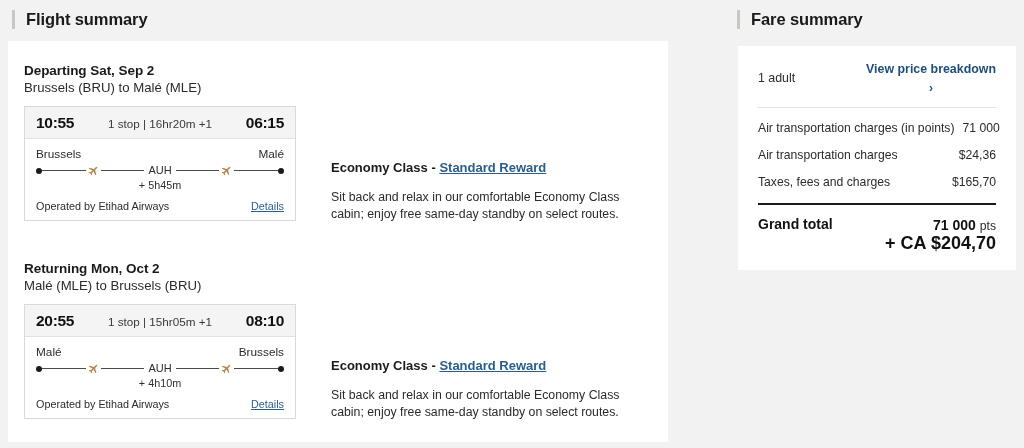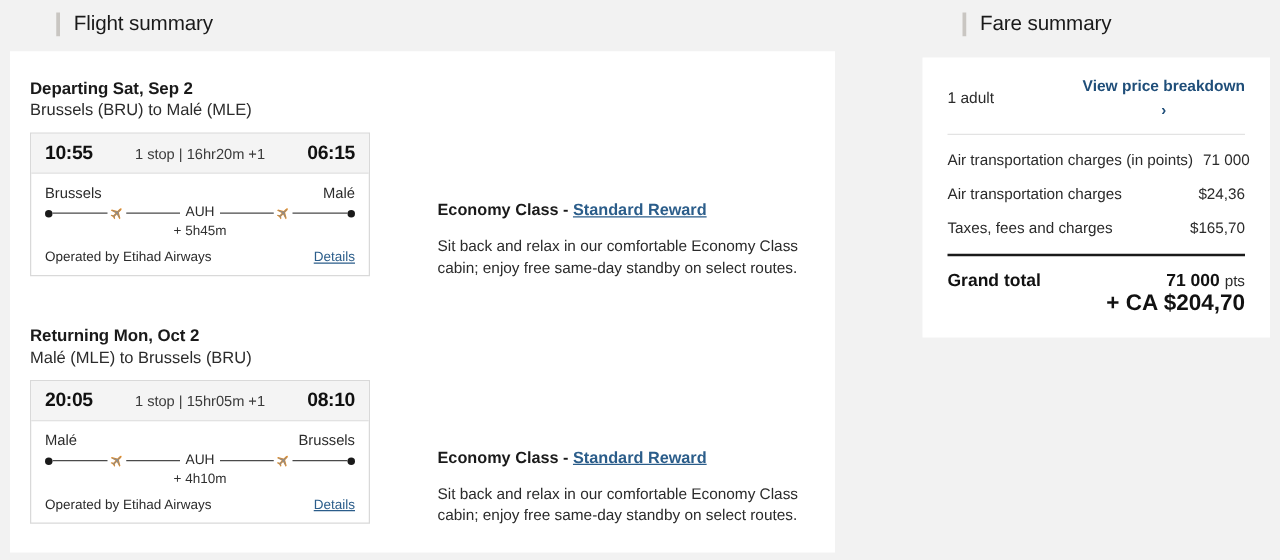--- a/index.html
+++ b/index.html
@@ -21,24 +21,23 @@
     height: 448px;
   }
 
   
   .section-heading {
     position: absolute;
     display: flex;
     align-items: flex-start;
     gap: 11px;
     font-size: 16.5px;
-    font-weight: normal;
+    font-weight: bold;
     letter-spacing: -0.1px;
     color: #1a1a1a;
-    margin-left: 33px;
   }
   .accent-bar {
     width: 3px;
     height: 19px;
     background: #c9c6c2;
     display: block;
   }
 
   
   .flight-panel {
@@ -160,21 +159,21 @@
   .details-link {
     color: #2b5d8a;
     text-decoration: underline;
     font-size: 10.8px;
     cursor: pointer;
   }
 
   
   .cabin {
     position: absolute;
-    left: 342px;
+    left: 323px;
     width: 300px;
   }
   .cabin-1 { top: 119px; }
   .cabin-2 { top: 317px; }
   .cabin-title {
     font-size: 13px;
     font-weight: bold;
     color: #1a1a1a;
     margin: 0 0 14px 0;
   }
@@ -330,21 +329,21 @@
         </div>
       </div>
     </div>
 
     <div class="leg leg-2">
       <p class="leg-title">Returning Mon, Oct 2</p>
       <p class="leg-route">Malé (MLE) to Brussels (BRU)</p>
 
       <div class="itin-card">
         <div class="itin-times">
-          <span class="time">20:05</span>
+          <span class="time">20:55</span>
           <span class="stops">1 stop | 15hr05m +1</span>
           <span class="time">08:10</span>
         </div>
         <div class="itin-body">
           <div class="city-row">
             <span>Malé</span>
             <span>Brussels</span>
           </div>
           <div class="timeline">
             <span class="dot"></span>

